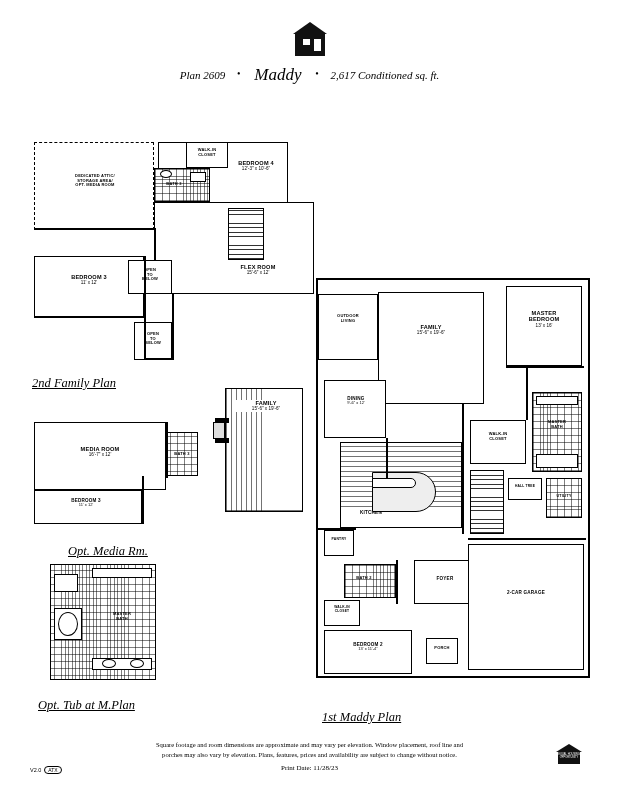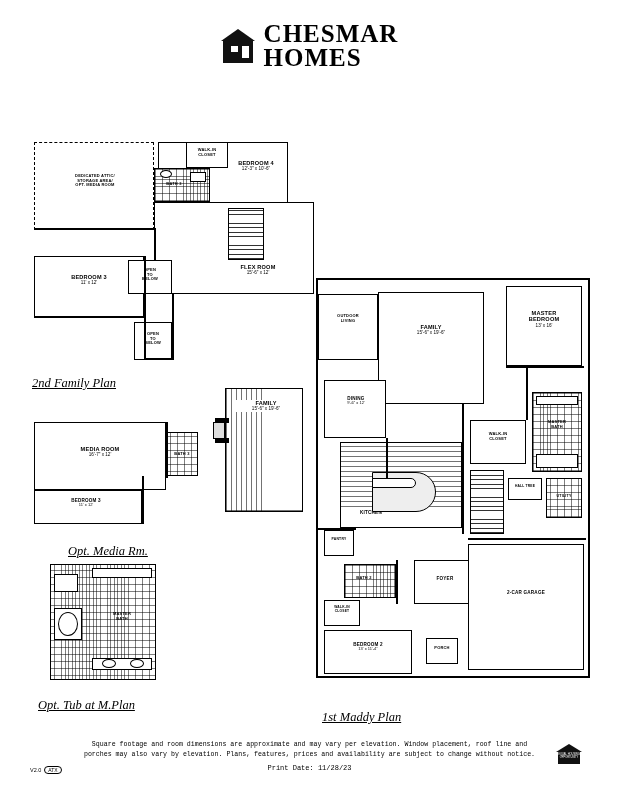--- a/index.html
+++ b/index.html
@@ -165,21 +165,21 @@
     background: #fff;
   }
 
   
   .footer {
     position: absolute;
     left: 0;
     top: 740px;
     width: 619px;
     text-align: center;
-    font-family: Liberation Mono, monospace;
+    font-family: Liberation Serif, serif;
   }
   .footer .fl {
     font-size: 6.6px;
     line-height: 1.5;
   }
   .footer .pd {
     margin-top: 4px;
     font-size: 7px;
   }
   .ver {
@@ -230,24 +230,27 @@
 <div class="page">
 
   <div class="header">
     <div class="brand-row">
       <div class="logo-mark">
         <div class="roof"></div>
           <div class="body"></div>
           <div class="win"></div>
           <div class="win2"></div>
       </div>
-      <div class="brand-text">
-        <div class="l1">CHESMAR</div>
-        <div class="l2">HOMES</div>
-      </div>
+    </div>
+    <div class="planline">
+      <span class="plan-no">Plan 2609</span>
+      <span class="dot">•</span>
+      <span class="model">Maddy</span>
+      <span class="dot">•</span>
+      <span class="sqft">2,617 Conditioned sq. ft.</span>
     </div>
   </div>
 
   <div class="plan" style="left:28px; top:136px; width:285px; height:230px;">
 
     <div class="dashbox" style="left:6px; top:6px; width:120px; height:88px;"></div>
     <div class="lbl xs" style="left:26px; top:38px; width:82px;">
       <div class="nm" style="white-space:pre-line;">DEDICATED ATTIC/
 STORAGE AREA/
 OPT. MEDIA ROOM</div>

